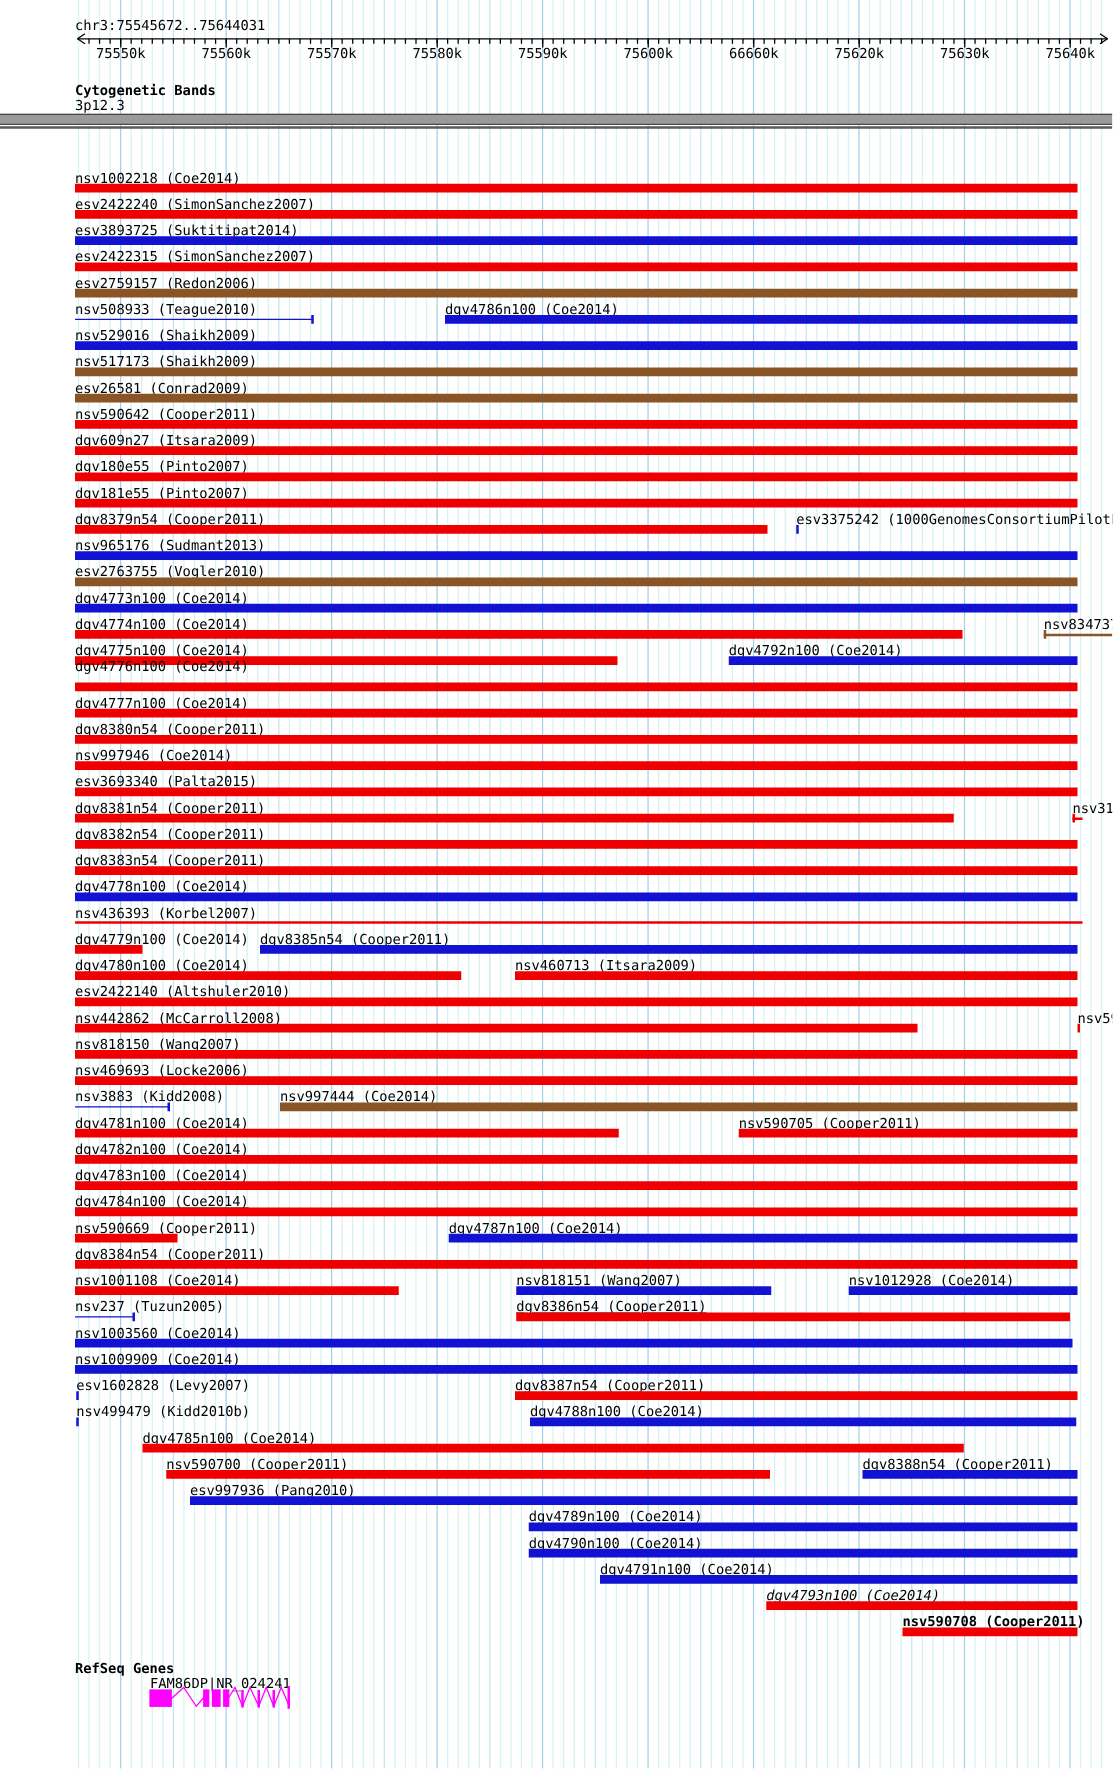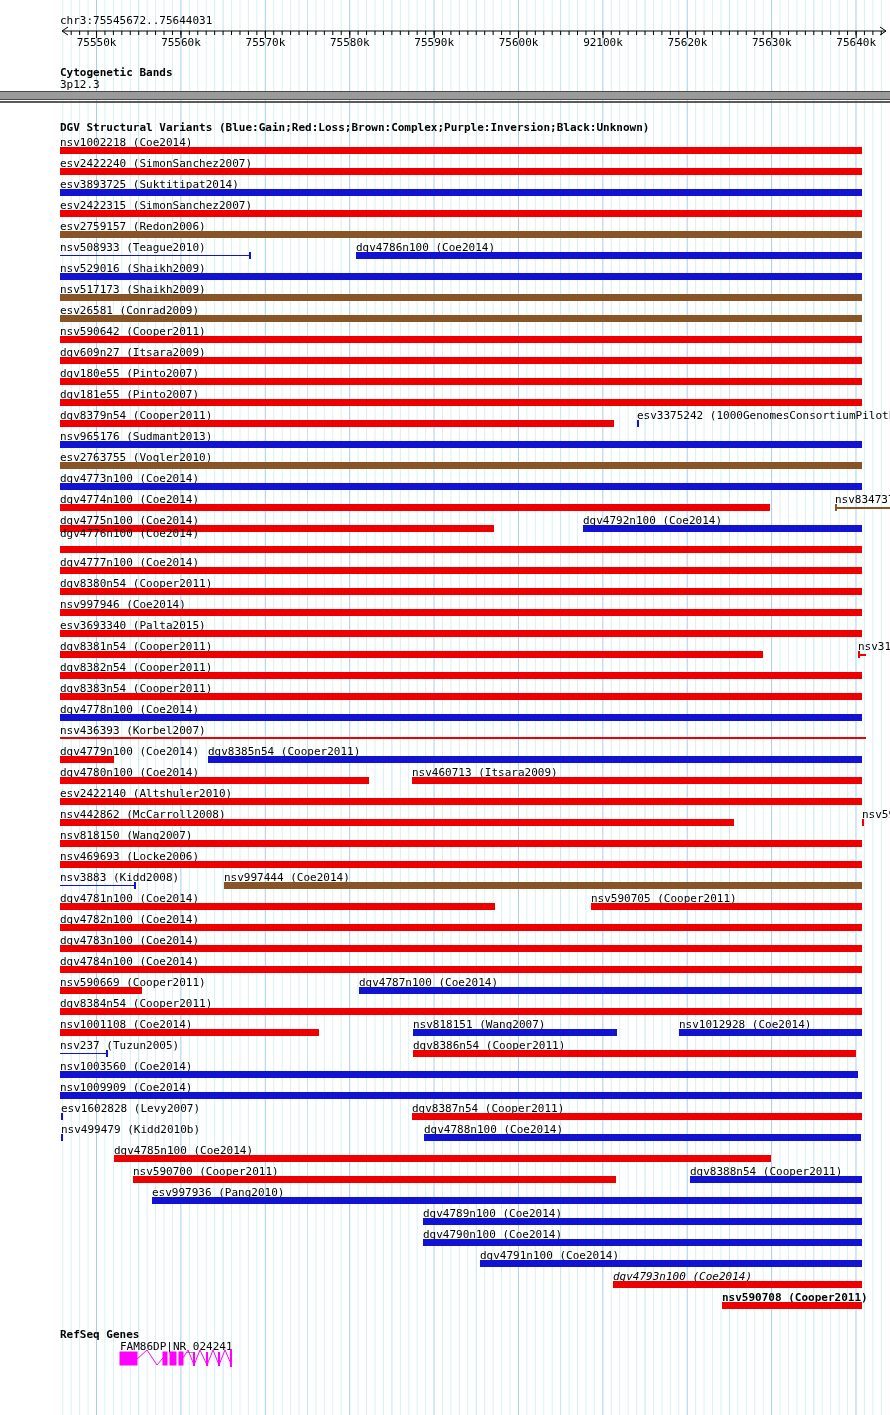--- a/index.html
+++ b/index.html
@@ -237,32 +237,31 @@
       <line x1="771.8" y1="31" x2="771.8" y2="38" stroke="#000000" stroke-width="1"></line>
       <line x1="856.2" y1="31" x2="856.2" y2="38" stroke="#000000" stroke-width="1"></line>
     </svg>
   <div id="tick-labels">
       <div class="ticklabel" style="left: 62.6px; top: 37px;">75550k</div>
       <div class="ticklabel" style="left: 147px; top: 37px;">75560k</div>
       <div class="ticklabel" style="left: 231.4px; top: 37px;">75570k</div>
       <div class="ticklabel" style="left: 315.8px; top: 37px;">75580k</div>
       <div class="ticklabel" style="left: 400.2px; top: 37px;">75590k</div>
       <div class="ticklabel" style="left: 484.6px; top: 37px;">75600k</div>
-      <div class="ticklabel" style="left: 569px; top: 37px;">92100k</div>
+      <div class="ticklabel" style="left: 569px; top: 37px;">66660k</div>
       <div class="ticklabel" style="left: 653.4px; top: 37px;">75620k</div>
       <div class="ticklabel" style="left: 737.8px; top: 37px;">75630k</div>
       <div class="ticklabel" style="left: 822.2px; top: 37px;">75640k</div>
     </div>
 
   <div class="hdr bold" style="left:60px;top:67px;">Cytogenetic Bands</div>
   <div class="hdr" style="left:60px;top:79px;">3p12.3</div>
   <div id="cytoband-bar"></div>
   <div id="cytoband-rule"></div>
 
-  <div class="hdr bold" style="left:60px;top:122px;">DGV Structural Variants (Blue:Gain;Red:Loss;Brown:Complex;Purple:Inversion;Black:Unknown)</div>
 
   <div id="rows">
       <div class="vlabel" style="left: 60px; top: 137px;">nsv1002218 (Coe2014)</div>
       <div class="vbar" style="left: 60px; top: 147px; width: 802px; height: 7px; background: rgb(238, 0, 0);"></div>
       <div class="vlabel" style="left: 60px; top: 158px;">esv2422240 (SimonSanchez2007)</div>
       <div class="vbar" style="left: 60px; top: 168px; width: 802px; height: 7px; background: rgb(238, 0, 0);"></div>
       <div class="vlabel" style="left: 60px; top: 179px;">esv3893725 (Suktitipat2014)</div>
       <div class="vbar" style="left: 60px; top: 189px; width: 802px; height: 7px; background: rgb(18, 18, 210);"></div>
       <div class="vlabel" style="left: 60px; top: 200px;">esv2422315 (SimonSanchez2007)</div>
       <div class="vbar" style="left: 60px; top: 210px; width: 802px; height: 7px; background: rgb(238, 0, 0);"></div>

